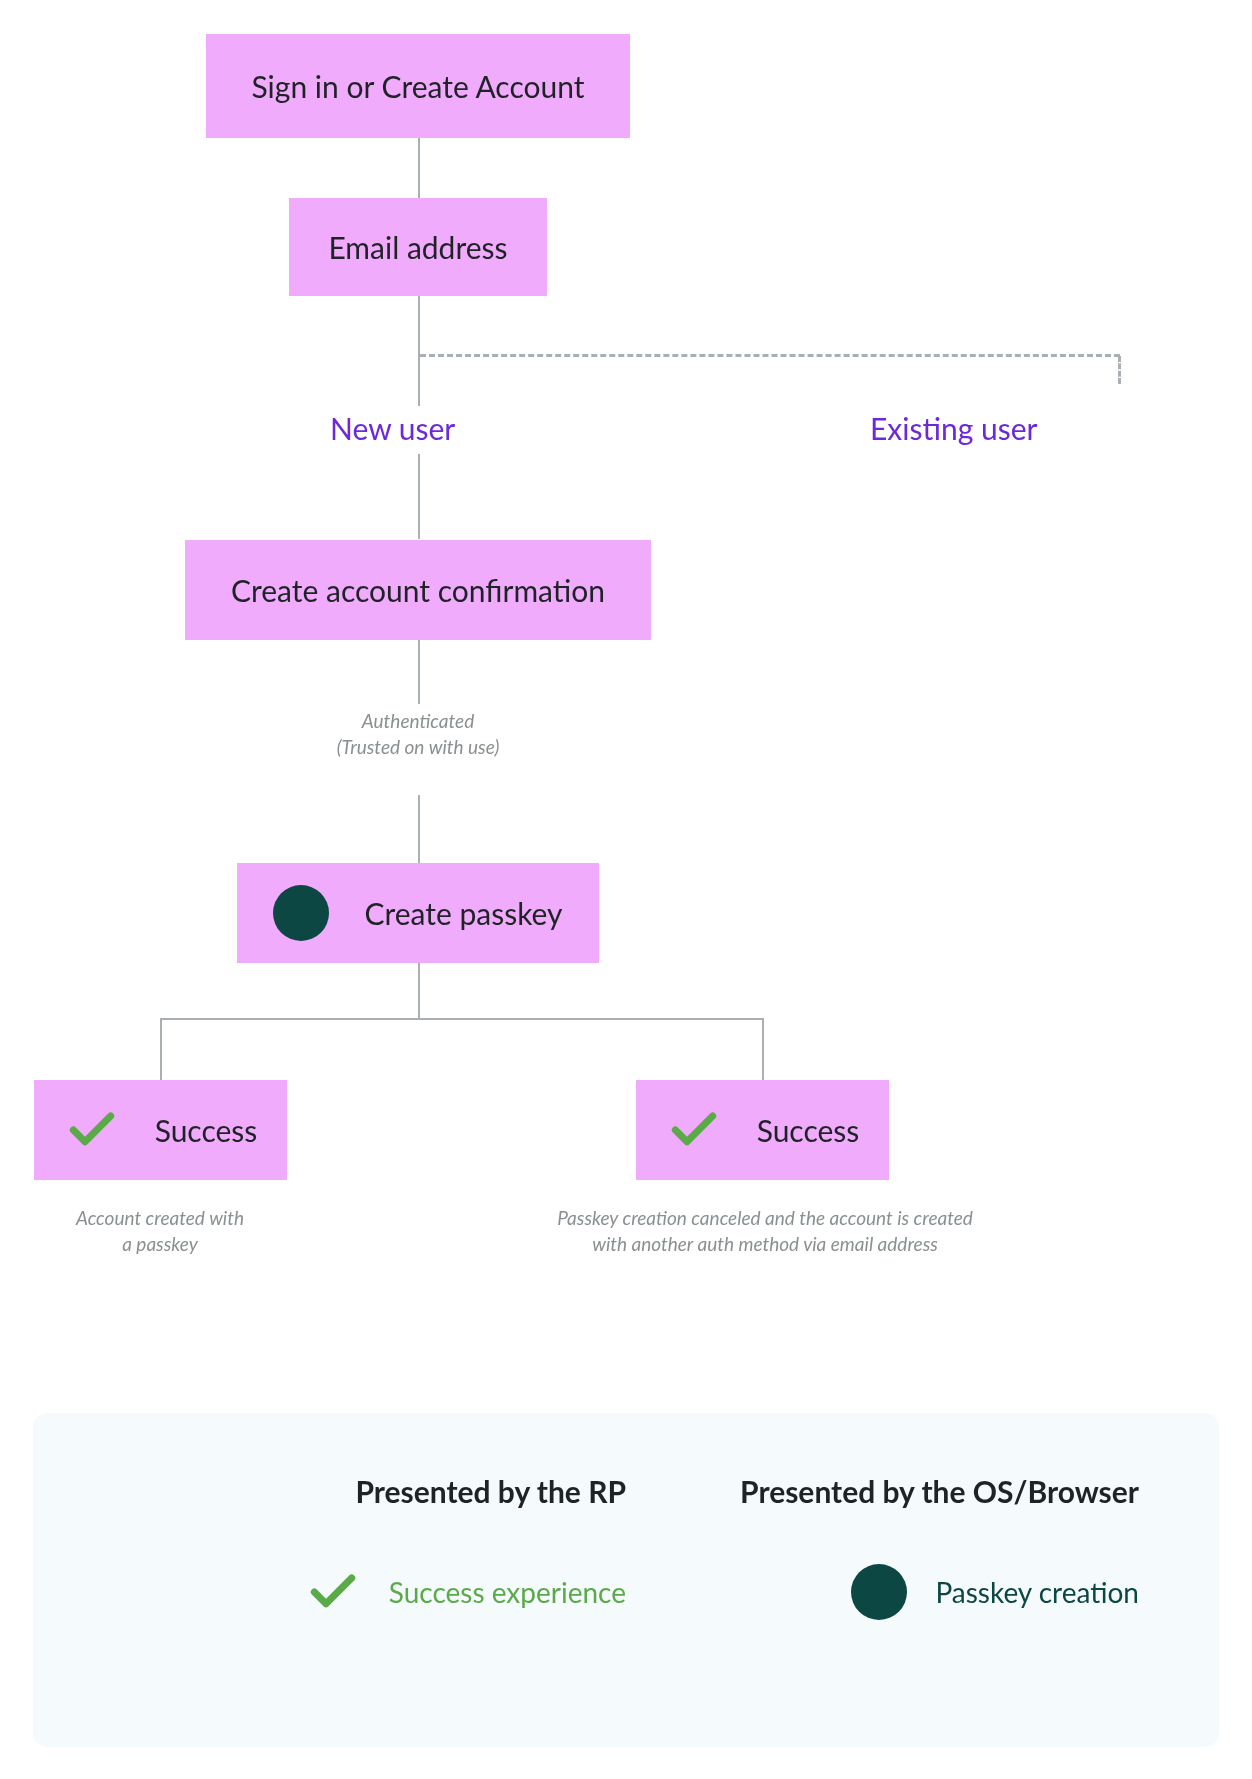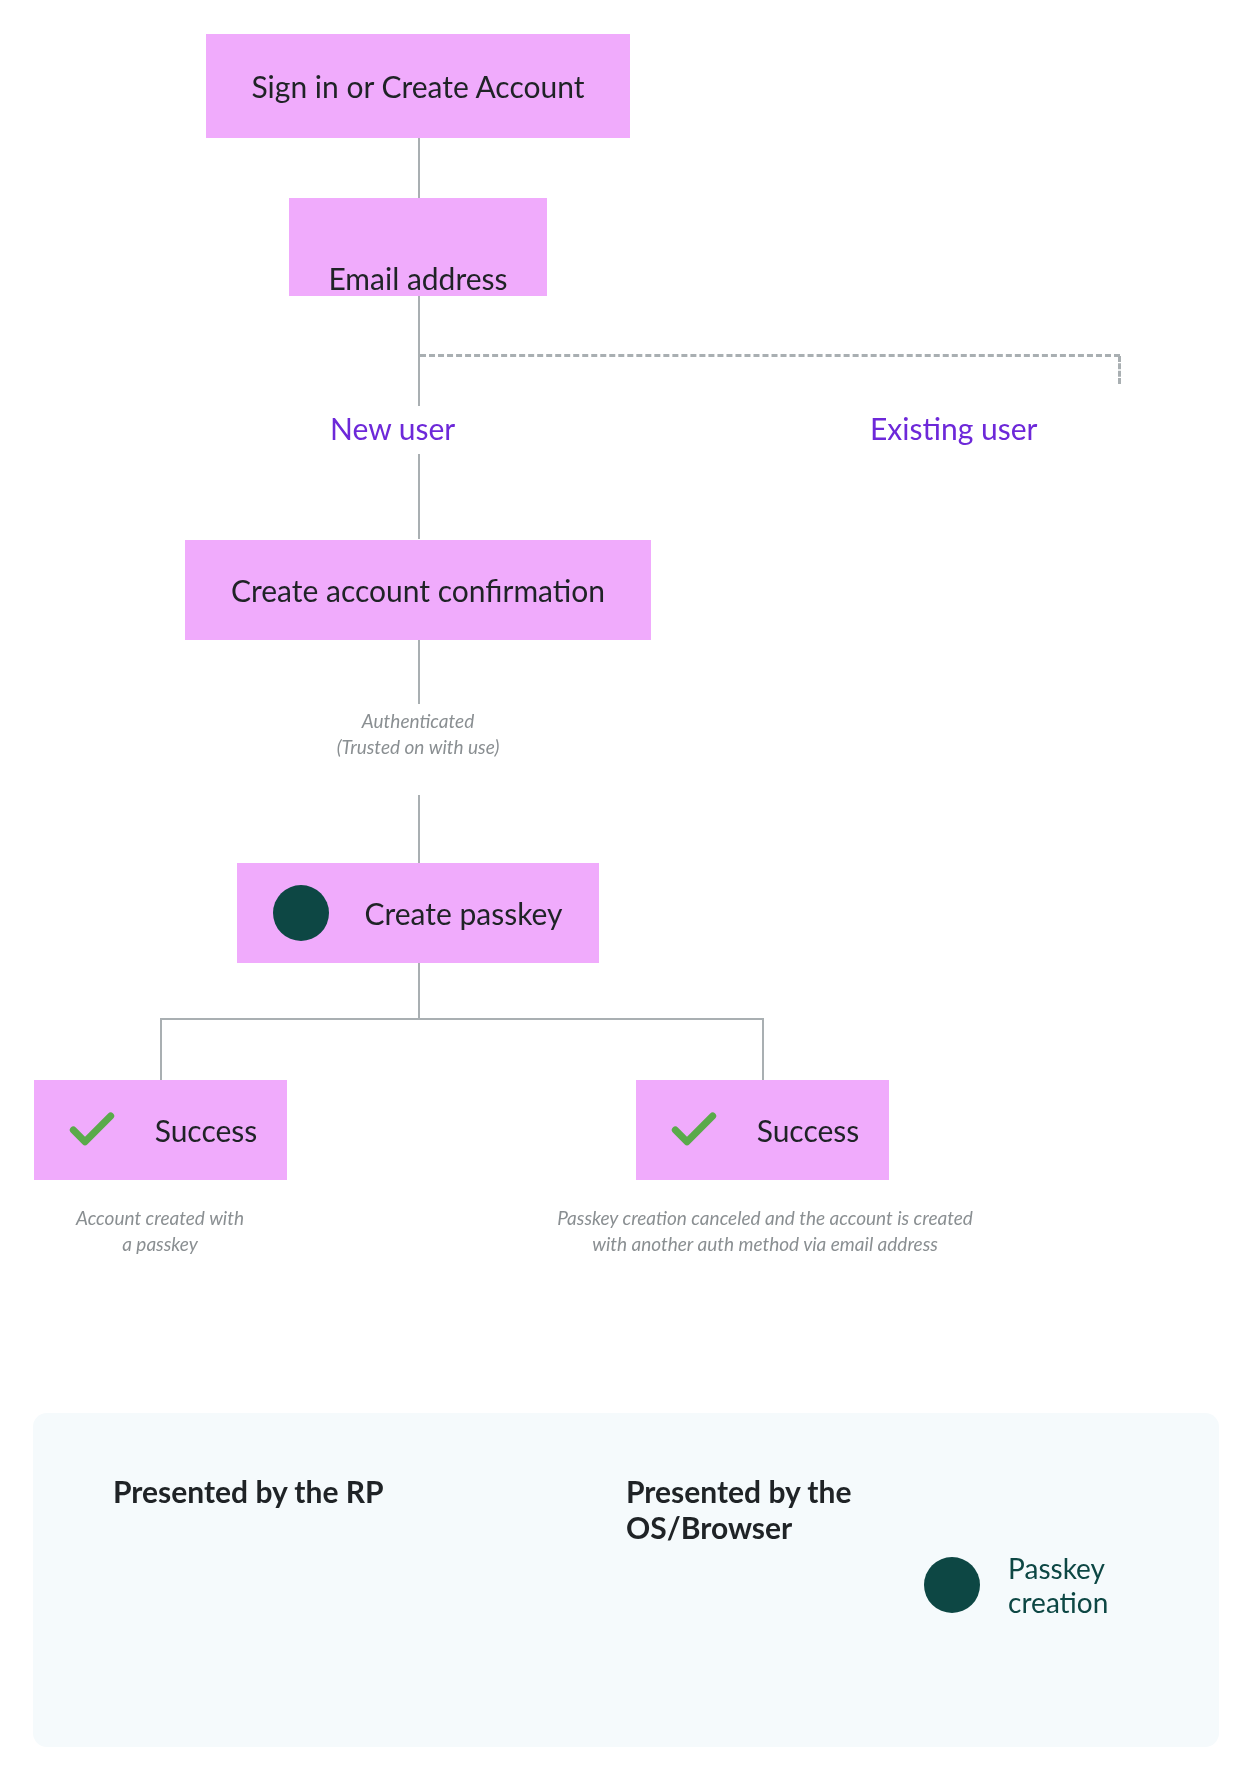--- a/index.html
+++ b/index.html
@@ -67,21 +67,21 @@
     width:1186px;height:334px;
     background:#f5fafc;
     border-radius:14px;
     box-sizing:border-box;
     padding:60px 80px 50px 80px;
     display:flex;
     flex-direction:row;
   }
   .legend-col{
     flex:1;
-    display:flex;flex-direction:row;
+    display:flex;flex-direction:column;align-items:flex-end;
   }
   .legend-title{
     font-size:30px;font-weight:700;color:#1f2326;margin-bottom:55px;
   }
   .legend-row{
     display:flex;align-items:center;gap:28px;font-size:28px;
   }
   .legend-row.success{color:#5aaa4a;}
   .legend-row.dialog{color:#0d4744;}
 </style>
@@ -108,21 +108,21 @@
 <div class="conn" style="left:160px;top:1018px;width:604px;height:2px;"></div>
 
 <div class="conn" style="left:160px;top:1018px;width:2px;height:62px;"></div>
 
 <div class="conn" style="left:762px;top:1018px;width:2px;height:62px;"></div>
 
 <div class="node" style="left:206px;top:34px;width:424px;height:104px;">
   <span>Sign in or Create Account</span>
 </div>
 
-<div class="node" style="left:289px;top:198px;width:258px;height:98px;align-items:flex-end;">
+<div class="node" style="left:289px;top:198px;width:258px;height:98px;">
   <span>Email address</span>
 </div>
 
 <div class="label" style="left:330px;top:410px;width:180px;">
   <span>New user</span>
 </div>
 <div class="label" style="left:870px;top:410px;width:240px;">
   <span>Existing user</span>
 </div>
 
@@ -170,20 +170,28 @@
 </div>
 
 <div class="caption" style="left:420px;top:1205px;width:690px;font-style:italic;">
   <span>Passkey creation canceled and the account is created</span><br>
   <span>with another auth method via email address</span>
 </div>
 
 <div class="legend">
   <div class="legend-col">
     <div class="legend-title">Presented by the RP</div>
+    <div class="legend-row success">
+      <span class="check">
+        <svg viewBox="0 0 24 24" width="56" height="56">
+            <path fill="none" stroke="#5aaa4a" stroke-width="3" stroke-linecap="round" stroke-linejoin="round" d="M4 12l5 5L20 6"></path>
+          </svg>
+      </span>
+      <span>Success experience</span>
+    </div>
   </div>
   <div class="legend-col">
     <div class="legend-title">Presented by the OS/Browser</div>
     <div class="legend-row dialog">
       <span class="dot"></span>
       <span>Passkey creation</span>
     </div>
   </div>
 </div>
 

